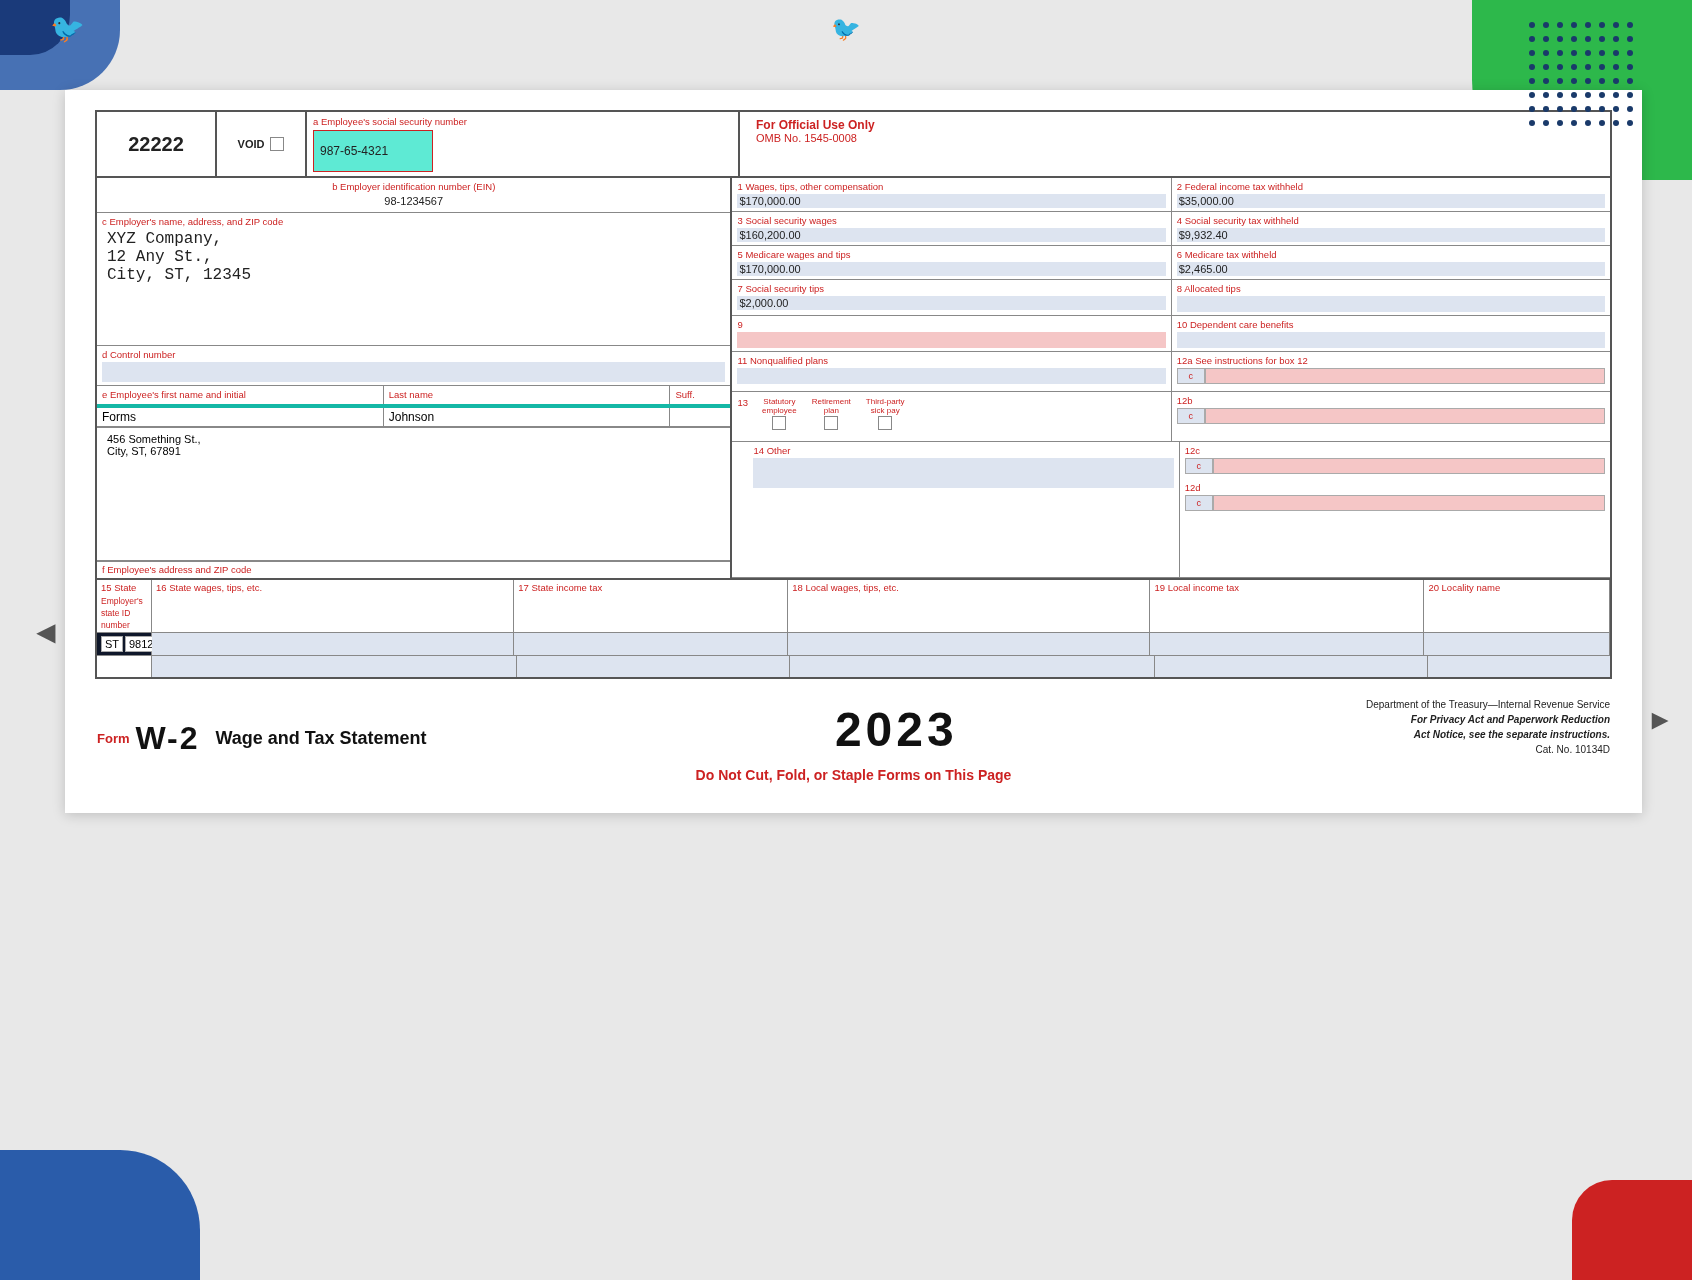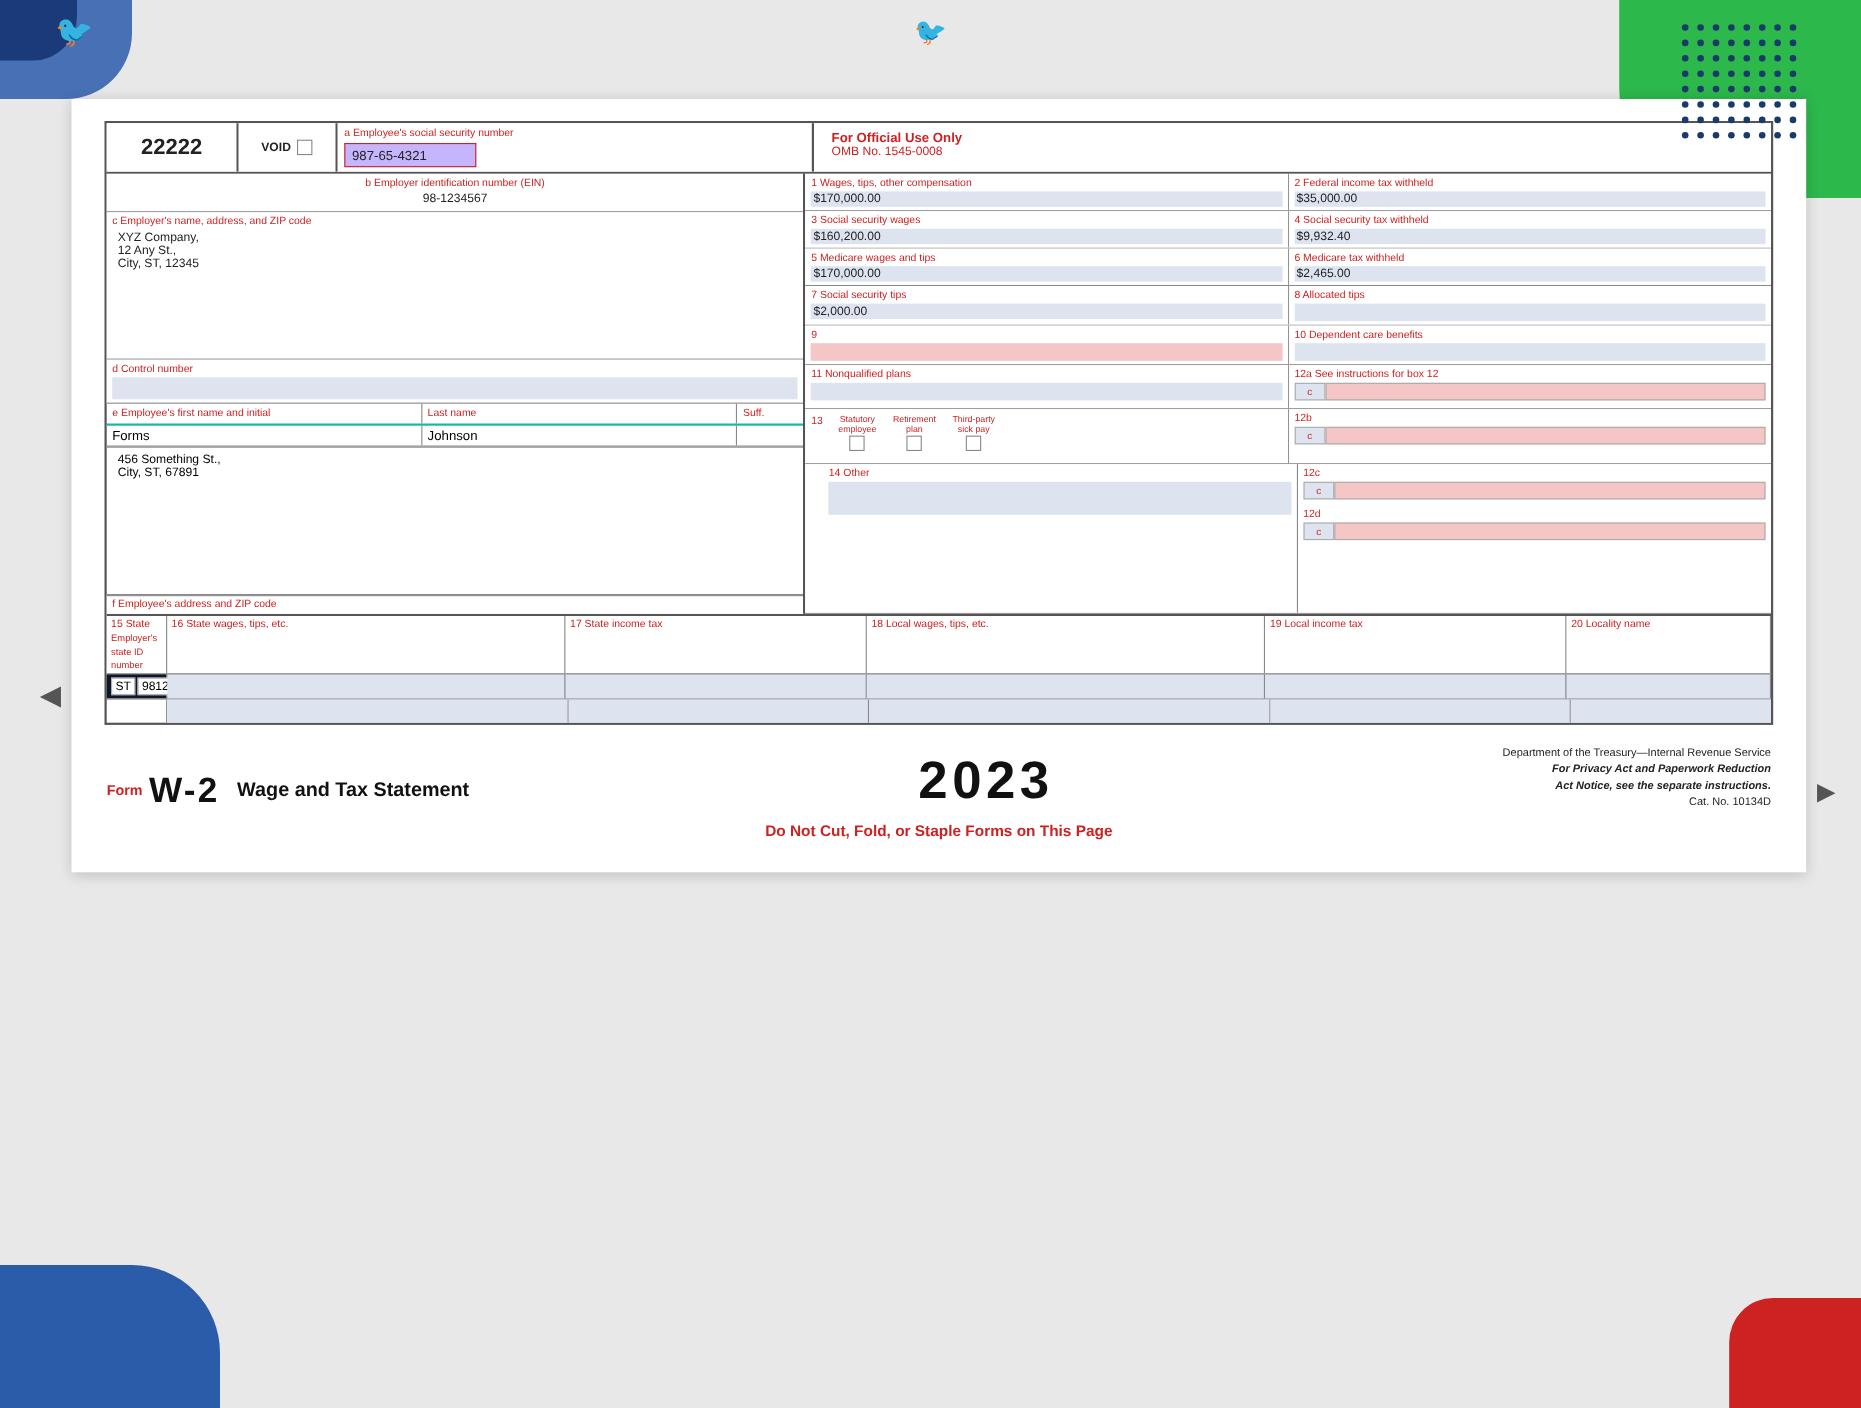--- a/index.html
+++ b/index.html
@@ -123,24 +123,24 @@
     }
     .box-ssn {
       flex: 1;
       border-right: 2px solid #555;
       padding: 4px 6px;
       background: white;
     }
     .box-ssn .cell-label { color: #cc2222; font-size: 9.5px; }
     .ssn-value-box {
       border: 1.5px solid #cc2222;
-      padding: 3px 6px;
+      padding: 13px 6px;
       font-size: 12px;
       color: #222;
-      background: #c4b5fd;
+      background: #5eead4;
       display: inline-block;
       margin-top: 2px;
       min-width: 120px;
     }
     .box-official {
       flex: 2;
       padding: 6px 16px;
       background: white;
     }
     .box-official-title {
@@ -188,39 +188,40 @@
 
     
     .employer-name-row {
       border-bottom: 1px solid #888;
       padding: 3px 5px;
       flex: 1;
       background: white;
     }
     .employer-name-value {
       padding: 2px 5px;
-      font-size: 11px;
+      font-size: 16px;
       color: #222;
       white-space: pre-line;
+      font-family: Liberation Mono, monospace;
     }
 
     
     .control-row {
       border-bottom: 1px solid #888;
       padding: 3px 5px;
       background: white;
     }
 
     
     .employee-name-section {
       border-bottom: 1px solid #888;
     }
     .employee-name-header {
       display: flex;
-      border-bottom: 2px solid #14b8a6;
+      border-bottom: 4px solid #14b8a6;
     }
     .employee-first-col {
       flex: 2;
       border-right: 1px solid #888;
       padding: 3px 5px;
     }
     .employee-last-col {
       flex: 2;
       border-right: 1px solid #888;
       padding: 3px 5px;

